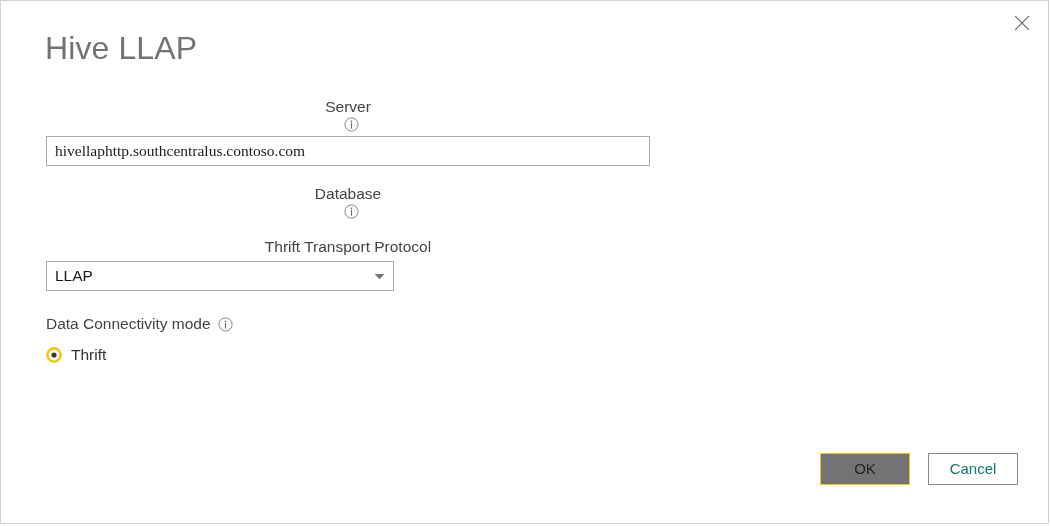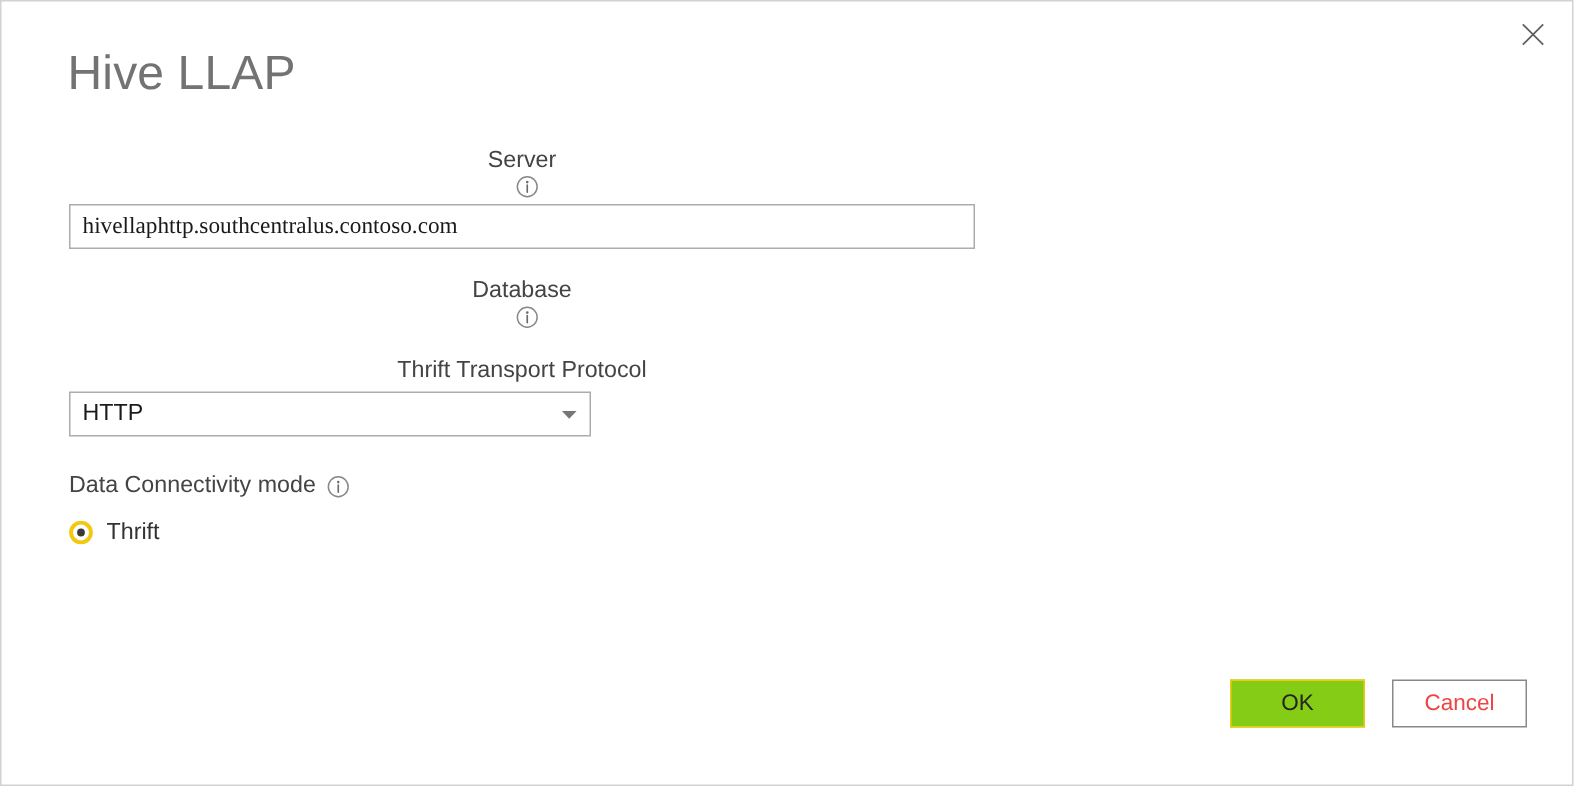--- a/index.html
+++ b/index.html
@@ -170,29 +170,29 @@
     height: 32px;
     min-width: 90px;
     box-sizing: border-box;
     border-radius: 0;
     cursor: pointer;
     padding: 0 14px;
     line-height: 30px;
     text-align: center;
   }
   .btn-ok {
-    background: #84cc16;
+    background: #737373;
     border: 1px solid #f2c811;
     color: #252423;
     width: 90px;
   }
   .btn-cancel {
     background: #ffffff;
     border: 1px solid #8a8886;
-    color: #ef4444;
+    color: #0f766e;
     width: 90px;
   }
 </style>
 </head>
 <body>
 
 <div class="dialog">
 
   <button class="close-button" aria-label="Close">
     <span>
@@ -231,21 +231,21 @@
           </svg>
         </span>
       </div>
     </div>
 
     <div class="field field-thrift">
       <div class="field-label">
         <span class="label-text">Thrift Transport Protocol</span>
       </div>
       <div class="select-wrap">
-        <span class="select-value">HTTP</span>
+        <span class="select-value">LLAP</span>
         <span class="select-caret">
           <svg width="11" height="7" viewBox="0 0 11 7">
             <path d="M0.6 1 L10.4 1 L5.5 6.2 Z" fill="#767676"></path>
           </svg>
         </span>
       </div>
     </div>
 
   </div>
 

